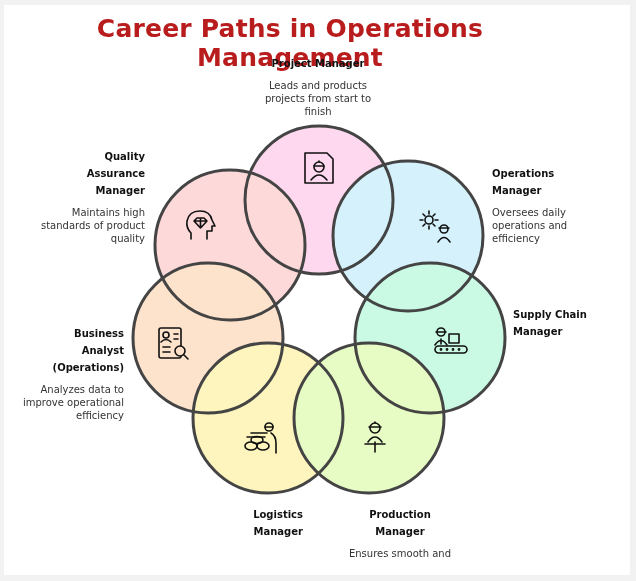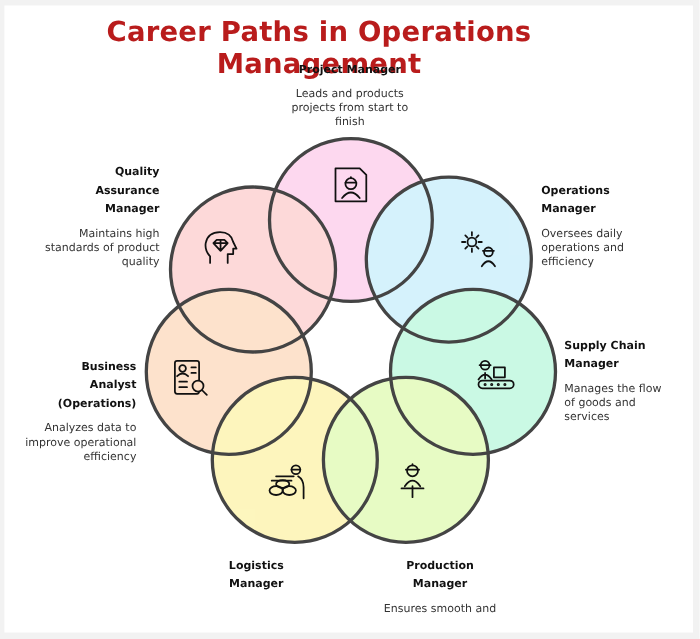--- a/index.html
+++ b/index.html
@@ -173,28 +173,23 @@
     <div>improve operational</div>
     <div>efficiency</div>
   </div>
 </div>
 
 <div class="label left" style="left:513px; top:306px; width:120px;">
   <div class="heading">
     <div>Supply Chain</div>
     <div>Manager</div>
   </div>
-  <div class="desc">
-    <div>Manages the flow</div>
-    <div>of goods and</div>
-    <div>services</div>
-  </div>
-</div>
-
-<div class="label center" style="left:163px; top:506px; width:140px;">
+</div>
+
+<div class="label center" style="left:163px; top:506px; width:140px;text-align:right;">
   <div class="heading">
     <div>Logistics</div>
     <div>Manager</div>
   </div>
   <div class="desc">
   </div>
 </div>
 
 <div class="label center" style="left:330px; top:506px; width:140px;">
   <div class="heading">

